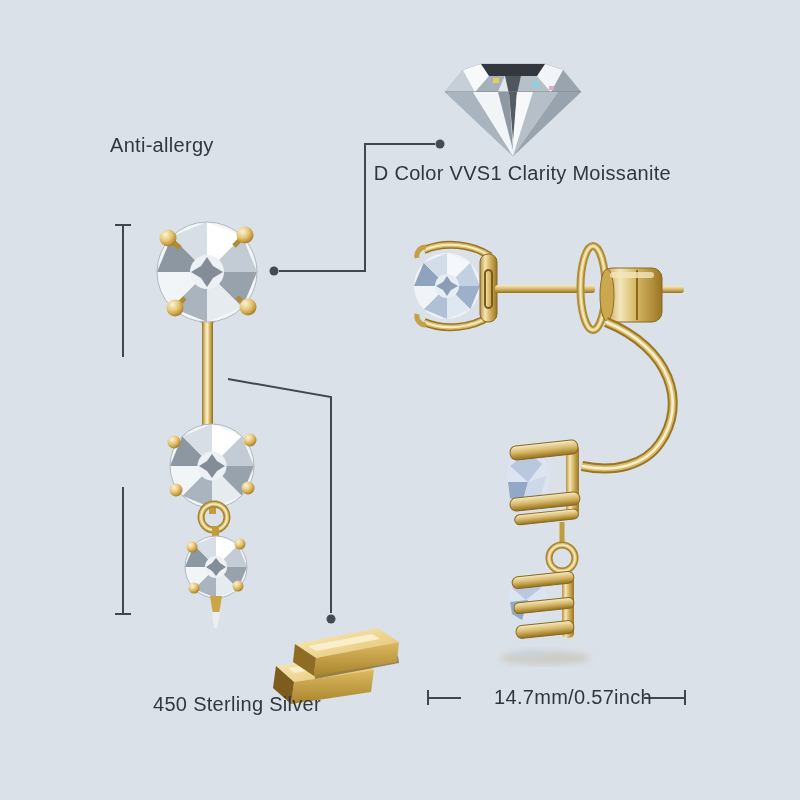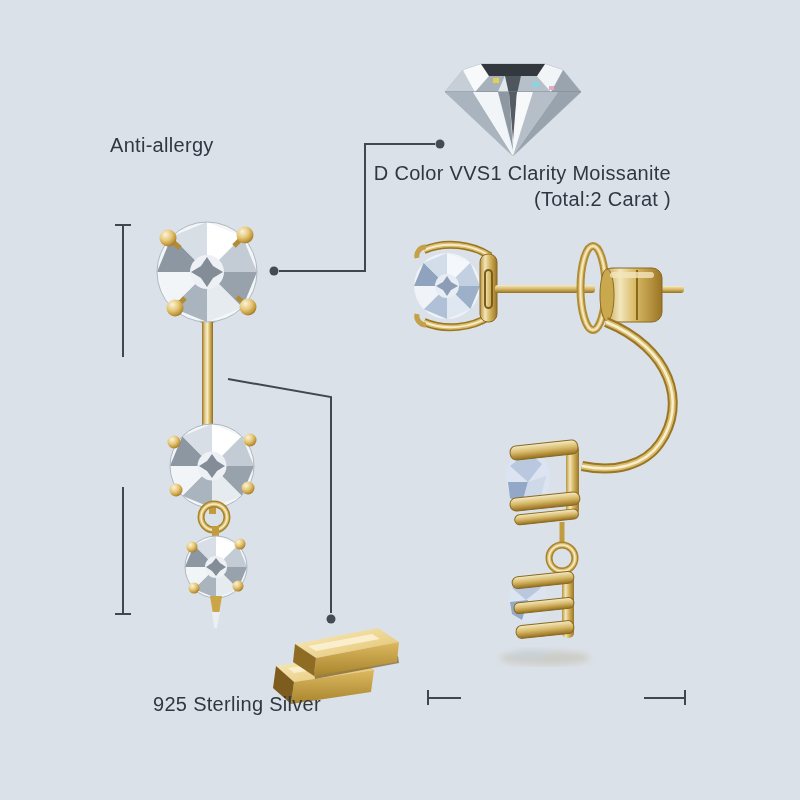--- a/index.html
+++ b/index.html
@@ -303,20 +303,20 @@
       <polygon points="40,26 104,14 112,19 48,31" fill="#fdf6dd" opacity=".75"></polygon>
     </g>
   </svg>
 
   <div class="lbl" style="left:110px;top:131px">
     <div>Anti-allergy</div>
   </div>
 
   <div class="lbl center" style="left:371px;top:160px;width:300px;line-height:26px">
     <div>D Color VVS1 Clarity Moissanite</div>
-    <div>(Total:2 Carat )</div>
   </div>
 
 
-  <div class="lbl" style="left:153px;top:690px">925 Sterling Silver</div>
-
+  <div class="lbl" style="left:153px;top:690px">450 Sterling Silver</div>
+
+  <div class="lbl center" style="left:452px;top:683px;width:200px">14.7mm/0.57inch</div>
 
 </div>
 
 </body></html>

